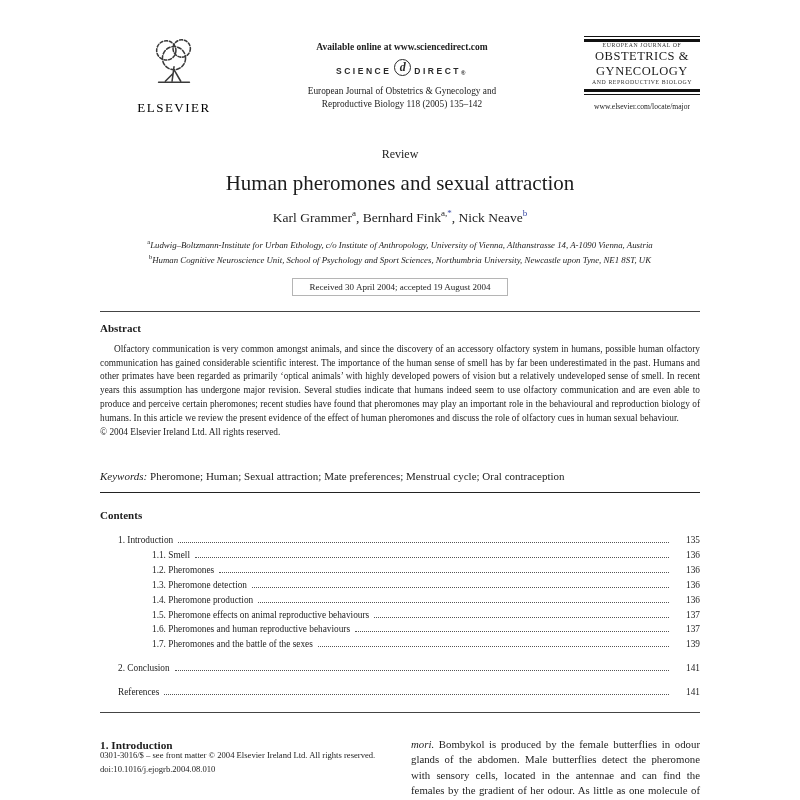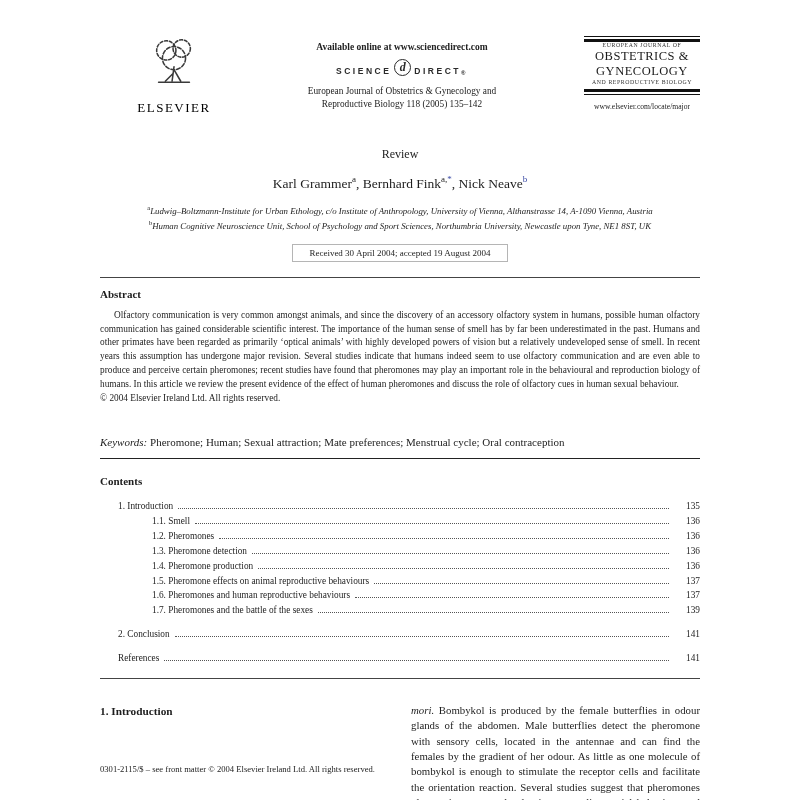--- a/index.html
+++ b/index.html
@@ -117,20 +117,21 @@
           <div class="jbox-small">AND REPRODUCTIVE BIOLOGY</div>
         </div>
         <div class="jbox-rule-thick-b"></div>
         <div class="jbox-rule-thin-b"></div>
         <div class="jbox-url">www.elsevier.com/locate/major</div>
       </div>
     </div>
 
     <div class="title-block">
       <div class="review">Review</div>
+      <h1 class="title">Human pheromones and sexual attraction</h1>
       <div class="authors">
         <span>Karl Grammer</span><sup>a</sup><span>, </span>
         <span>Bernhard Fink</span><sup>a,</sup><sup class="sup-blue">*</sup><span>, </span>
         <span>Nick Neave</span><sup class="sup-blue">b</sup>
       </div>
       <div class="affils">
         <div><sup>a</sup><span>Ludwig–Boltzmann-Institute for Urban Ethology, c/o Institute of Anthropology, University of Vienna, Althanstrasse 14, A-1090 Vienna, Austria</span></div>
         <div><sup>b</sup><span>Human Cognitive Neuroscience Unit, School of Psychology and Sport Sciences, Northumbria University, Newcastle upon Tyne, NE1 8ST, UK</span></div>
       </div>
       <div class="received-box">Received 30 April 2004; accepted 19 August 2004</div>
@@ -208,15 +209,16 @@
 
       </div>
       <div class="col">
         <p><span class="em-it">mori.</span><span> Bombykol is produced by the female butterflies in odour glands of the abdomen. Male butterflies detect the pheromone with sensory cells, located in the antennae and can find the females by the gradient of her odour. As little as one molecule of bombykol is enough to stimulate the receptor cells and facilitate the orientation reaction. Several studies suggest that pheromones play an important role also in mammalian social behaviour and thus in humans as well.</span></p>
       </div>
     </div>
 
   </div>
 
   <div class="footer">
-    <div>0301-2115/$ – see front matter © 2004 Elsevier Ireland Ltd. All rights reserved.</div>
+    <div>0301-3016/$ – see front matter © 2004 Elsevier Ireland Ltd. All rights reserved.</div>
+    <div>doi:10.1016/j.ejogrb.2004.08.010</div>
   </div>
 </div>
 
 </body></html>

